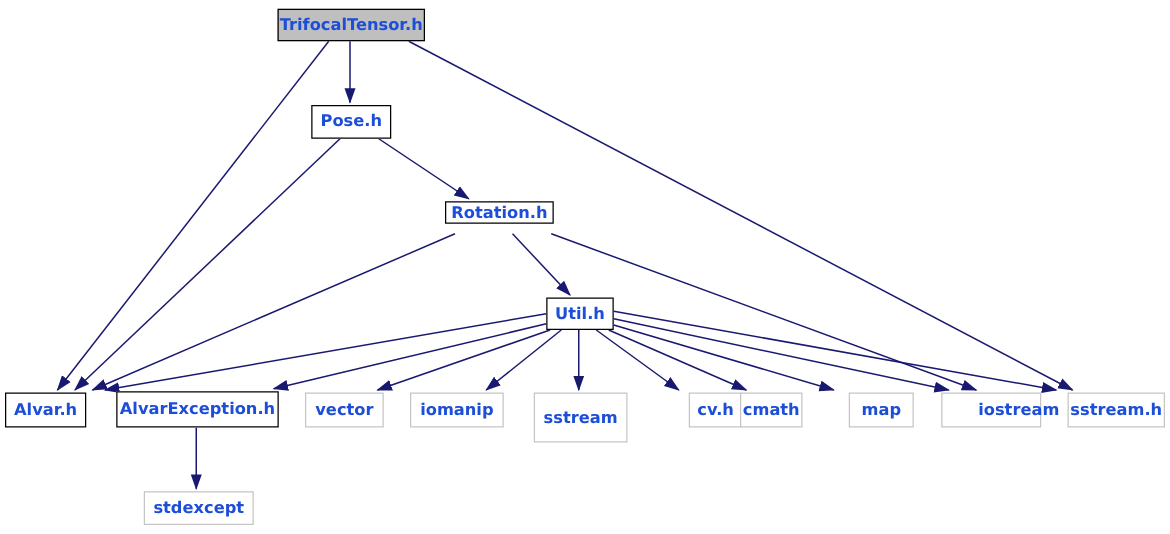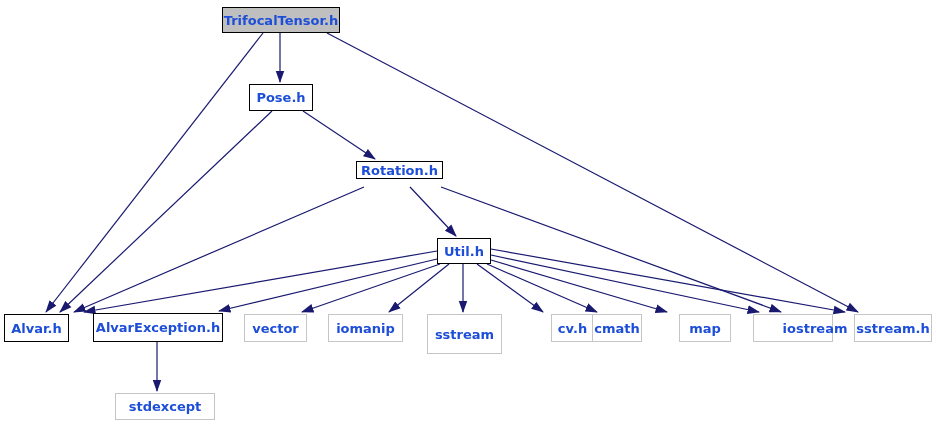--- a/index.html
+++ b/index.html
@@ -77,21 +77,21 @@
         <line x1="157" y1="342" x2="157" y2="391" stroke="#191970" stroke-width="1.2" marker-end="url(#arrow)"></line>
       </g>
   </svg>
   <div id="nodes">
       <div class="node current" style="left: 222px; top: 7px; width: 118px; height: 26px;">TrifocalTensor.h</div>
       <div class="node internal" style="left: 249px; top: 84px; width: 64px; height: 27px;">Pose.h</div>
       <div class="node internal" style="left: 356px; top: 161px; width: 87px; height: 18px;">Rotation.h</div>
       <div class="node internal" style="left: 437px; top: 238px; width: 54px; height: 26px;">Util.h</div>
       <div class="node internal" style="left: 4px; top: 314px; width: 65px; height: 28px;">Alvar.h</div>
       <div class="node internal" style="left: 93px; top: 313px; width: 130px; height: 29px;">AlvarException.h</div>
-      <div class="node external" style="left: 115px; top: 393px; width: 100px; height: 27px;">stdexcept</div>
+      <div class="node external" style="left: 115px; top: 393px; width: 88px; height: 27px;">stdexcept</div>
       <div class="node external" style="left: 244px; top: 314px; width: 63px; height: 28px;">vector</div>
       <div class="node external" style="left: 328px; top: 314px; width: 75px; height: 28px;">iomanip</div>
       <div class="node external" style="left: 427px; top: 314px; width: 75px; height: 40px;">sstream</div>
       <div class="node external" style="left: 551px; top: 314px; width: 43px; height: 28px;">cv.h</div>
       <div class="node external" style="left: 592px; top: 314px; width: 50px; height: 28px;">cmath</div>
       <div class="node external" style="left: 679px; top: 314px; width: 52px; height: 28px;">map</div>
       <div class="node external" style="left: 753px; top: 314px; width: 80px; height: 28px; padding-left: 44px;">iostream</div>
       <div class="node external" style="left: 854px; top: 314px; width: 78px; height: 28px;">sstream.h</div>
     </div>
 </div>

